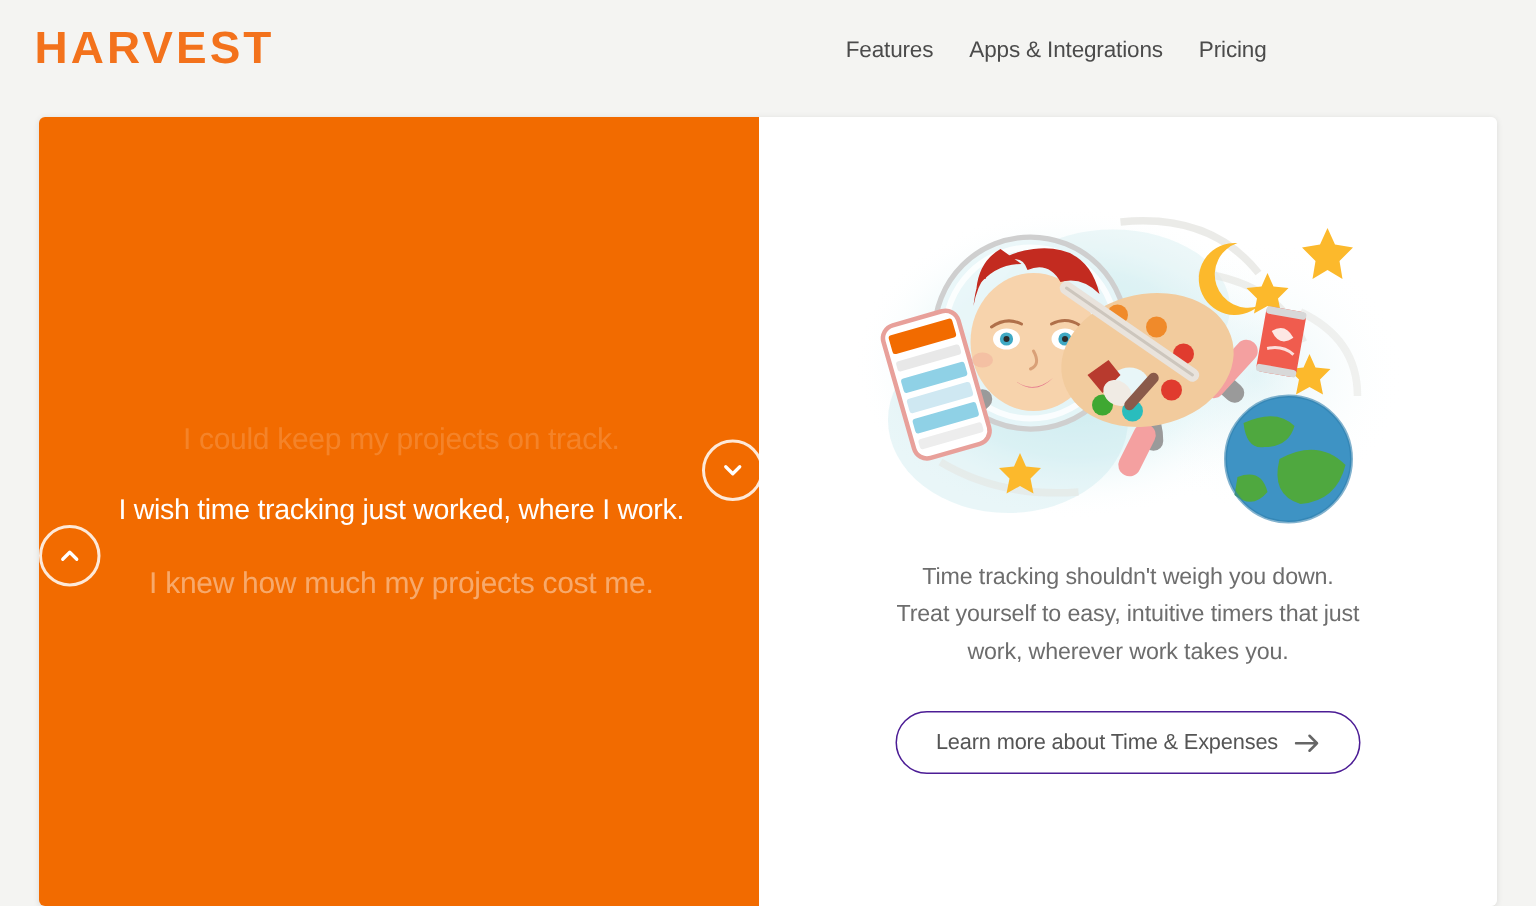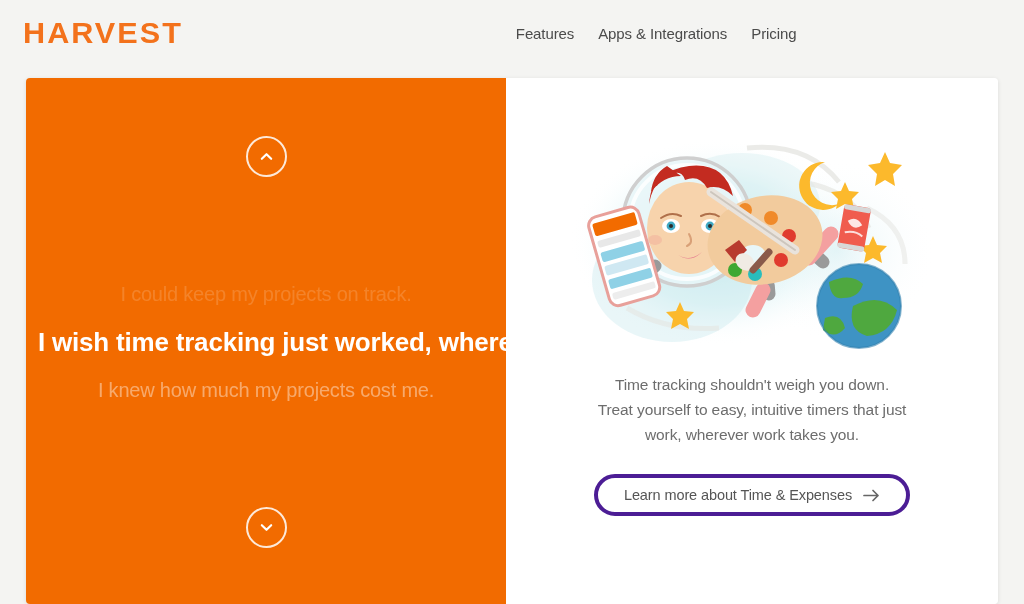--- a/index.html
+++ b/index.html
@@ -17,20 +17,21 @@
   }
 
   
   .header {
     height: 66px;
     width: 1024px;
     background: #f4f4f2;
     display: flex;
     align-items: center;
     position: relative;
+    gap: 48px;
   }
 
   .logo {
     margin-left: 23px;
     font-size: 30px;
     font-weight: 700;
     letter-spacing: 2.0px;
     color: #f3721c;
     font-family: "Liberation Sans Narrow", "Liberation Sans", sans-serif;
     transform: scaleX(1.02);
@@ -101,21 +102,20 @@
     overflow: hidden;
     box-shadow: 0 1px 4px rgba(0,0,0,0.10);
   }
 
   
   .panel-left {
     width: 480px;
     background: #f26b00;
     position: relative;
     display: flex;
-    flex-direction: column;
     align-items: center;
   }
 
   .arrow-btn {
     width: 41px;
     height: 41px;
     border-radius: 50%;
     border: 2px solid rgba(255,255,255,0.85);
     background: transparent;
     display: flex;
@@ -152,22 +152,22 @@
     height: 48px;
     letter-spacing: -0.2px;
     white-space: nowrap;
     padding: 0 12px;
     cursor: pointer;
   }
   .slide.far    { opacity: 0.16; }
   .slide.near   { opacity: 0.42; }
   .slide.active {
     opacity: 1;
-    font-weight: 700;
-    font-size: 26px;
+    font-weight: 400;
+    font-size: 19px;
   }
 
   
   .panel-right {
     flex: 1;
     background: #ffffff;
     display: flex;
     flex-direction: column;
     align-items: center;
     padding-top: 52px;
@@ -185,21 +185,21 @@
     text-align: center;
     font-size: 15.5px;
     line-height: 25px;
     color: #6d6d6d;
     letter-spacing: -0.1px;
   }
 
   .learn-more {
     margin-top: 27px;
     height: 42px;
-    border: 4px solid #4c1d95;
+    border: 1px solid #4c1d95;
     border-radius: 21px;
     background: #ffffff;
     color: #555555;
     font-size: 14.5px;
     letter-spacing: -0.1px;
     padding: 0 26px;
     display: flex;
     align-items: center;
     gap: 11px;
     cursor: pointer;

